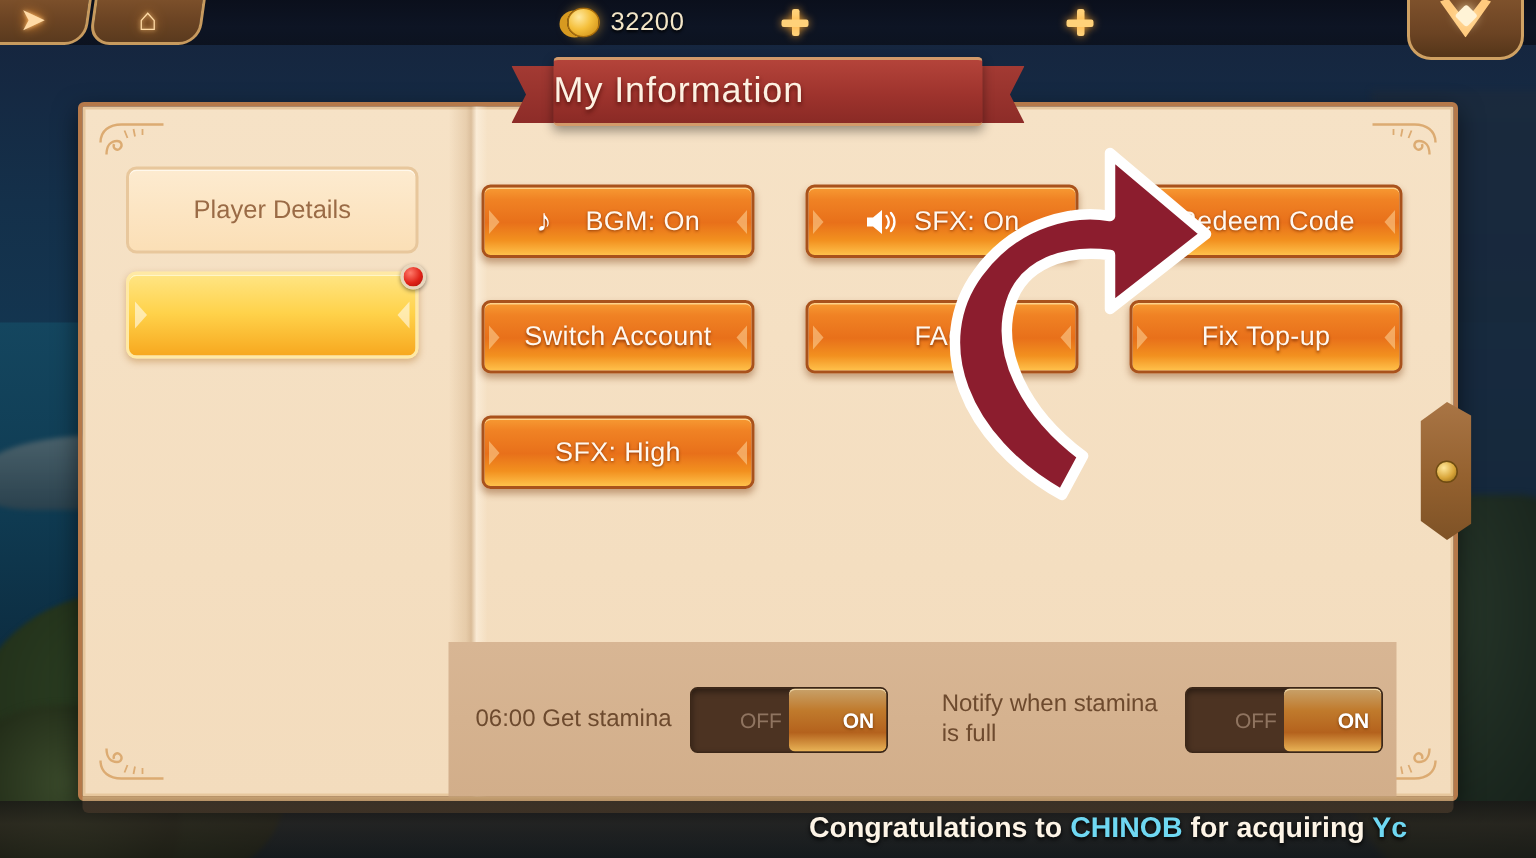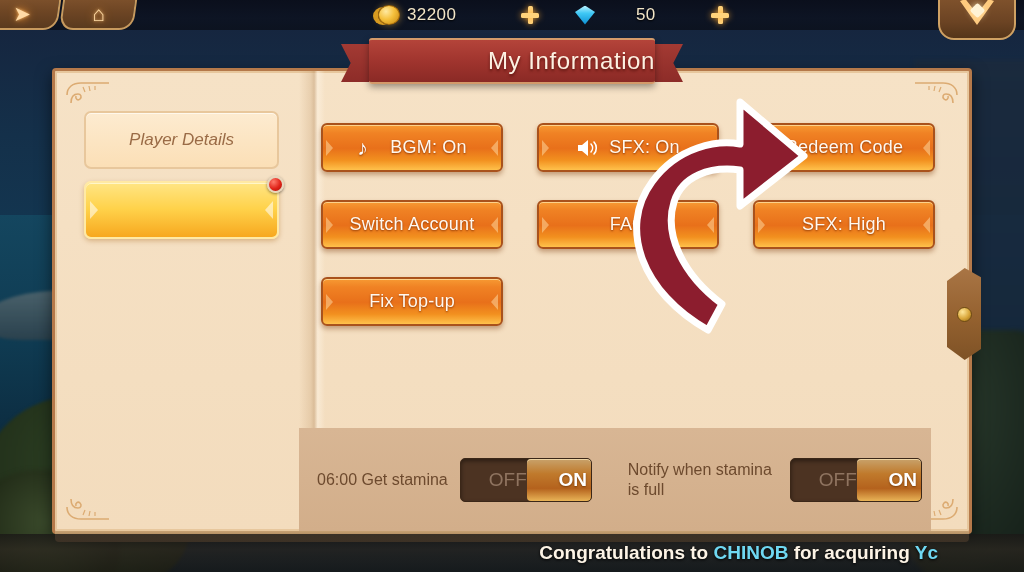--- a/index.html
+++ b/index.html
@@ -147,41 +147,40 @@
     position:absolute; top:6px; width:44px; height:38px;
     background:linear-gradient(180deg,#a33a33 0%,#8d2c28 100%);
   }
   .rb-tail.l { left:0; clip-path:polygon(0 0,100% 0,100% 100%,0 100%,22% 50%); }
   .rb-tail.r { right:0; clip-path:polygon(0 0,100% 0,78% 50%,100% 100%,0 100%); }
   .rb-main {
     position:absolute; left:28px; right:28px; top:0; height:46px;
     background:linear-gradient(180deg,#b4443a 0%,#9e332d 55%,#8a2a25 100%);
     border-top:2px solid #d39a6a; border-bottom:2px solid #d39a6a;
     border-radius:3px;
-    display:flex; align-items:center; justify-content:flex-end;
+    display:flex; align-items:center; justify-content:flex-start;
     box-shadow:0 3px 7px rgba(0,0,0,.38);
   }
   #ribbon-title {
     color:#fdf1e2; font-size:24px; letter-spacing:.6px;
     text-shadow:0 2px 3px rgba(80,15,10,.85);
   }
 
   
   #sidebar { position:absolute; left:29px; top:40px; width:200px; }
   .side-item {
     width:195px; height:58px; margin-bottom:12px;
     border-radius:7px;
     display:flex; align-items:center; justify-content:center;
     position:relative; cursor:pointer;
   }
   .side-item.idle {
     background:linear-gradient(180deg,#fdebd0 0%,#fbdfb6 100%);
     border:2px solid #e8c79c;
     box-shadow:inset 0 1px 0 #fff8ec;
-    font-style:italic;
   }
   .side-item.idle .side-label { color:#9a6b46; font-size:17px; }
   .side-item.active {
     background:linear-gradient(180deg,#ffe584 0%,#ffd24a 48%,#f7a81f 100%);
     border:2px solid #ffe9a4;
     box-shadow:0 2px 5px rgba(160,90,10,.35), inset 0 1px 0 #fff6c8;
   }
   .side-item.active .side-label { color:#9c2f1c; font-size:17px; font-weight:bold; }
   .side-item.active:before, .side-item.active:after {
     content:""; position:absolute; top:50%; margin-top:-9px;
@@ -228,21 +227,21 @@
     background:linear-gradient(180deg,#d8b694 0%,#d2ae8a 100%);
     display:flex; align-items:center; padding-left:18px; gap:14px;
   }
   .st-text { color:#6d4a2e; font-size:16px; line-height:1.25; }
   .toggle {
     width:132px; height:44px; border-radius:5px; display:flex; cursor:pointer;
     background:#4c3322; border:1px solid #3b2718;
     box-shadow:inset 0 2px 4px rgba(0,0,0,.45);
     overflow:hidden;
   }
-  .tg-half { flex:1; display:flex; align-items:center; justify-content:center; font-size:19px;padding-left:28px; }
+  .tg-half { flex:1; display:flex; align-items:center; justify-content:center; font-size:14px;padding-left:28px; }
   .tg-off { color:#8f7460; }
   .tg-on {
     color:#fff; font-weight:bold;
     background:linear-gradient(180deg,#c8a26b 0%,#c07a2c 35%,#b4621d 70%,#e9b457 100%);
     border-radius:4px; text-shadow:0 1px 2px rgba(110,50,5,.85);
     box-shadow:inset 0 1px 0 rgba(255,235,190,.7);
   }
   .st-block { display:flex; align-items:center; gap:12px; }
 
   
@@ -293,24 +292,20 @@
   <div class="nav-btn" id="nav-home">
     <span class="nav-glyph">⌂</span>
   </div>
 
   <div class="cur" style="left:378px;">
     <span class="coin"></span>
     <span class="cur-val">32200</span>
   </div>
   <div class="plus" style="position:absolute; left:520px; top:5px;"></div>
 
-  <div class="cur" style="left:575px;">
-    <span class="gem"></span>
-    <span class="cur-val" style="margin-left:34px;">50</span>
-  </div>
   <div class="plus" style="position:absolute; left:710px; top:5px;"></div>
 
 
   <div id="emblem-btn">
     <span class="emblem"></span>
   </div>
 </div>
 
 <div id="book">
   <div class="page-fold"></div>
@@ -373,24 +368,24 @@
     </div>
 
     <div class="gbtn">
       <span class="gbtn-label">Switch Account</span>
     </div>
     <div class="gbtn">
       <span class="gbtn-label">FAQ</span>
     </div>
 
     <div class="gbtn">
+      <span class="gbtn-label">Fix Top-up</span>
+    </div>
+    <div class="gbtn">
       <span class="gbtn-label">SFX: High</span>
-    </div>
-    <div class="gbtn">
-      <span class="gbtn-label">Fix Top-up</span>
     </div>
   </div>
 
   <div id="stamina">
     <div class="st-block">
       <span class="st-text">06:00 Get stamina</span>
       <div class="toggle">
         <span class="tg-half tg-off">OFF</span>
         <span class="tg-half tg-on">ON</span>
       </div>

